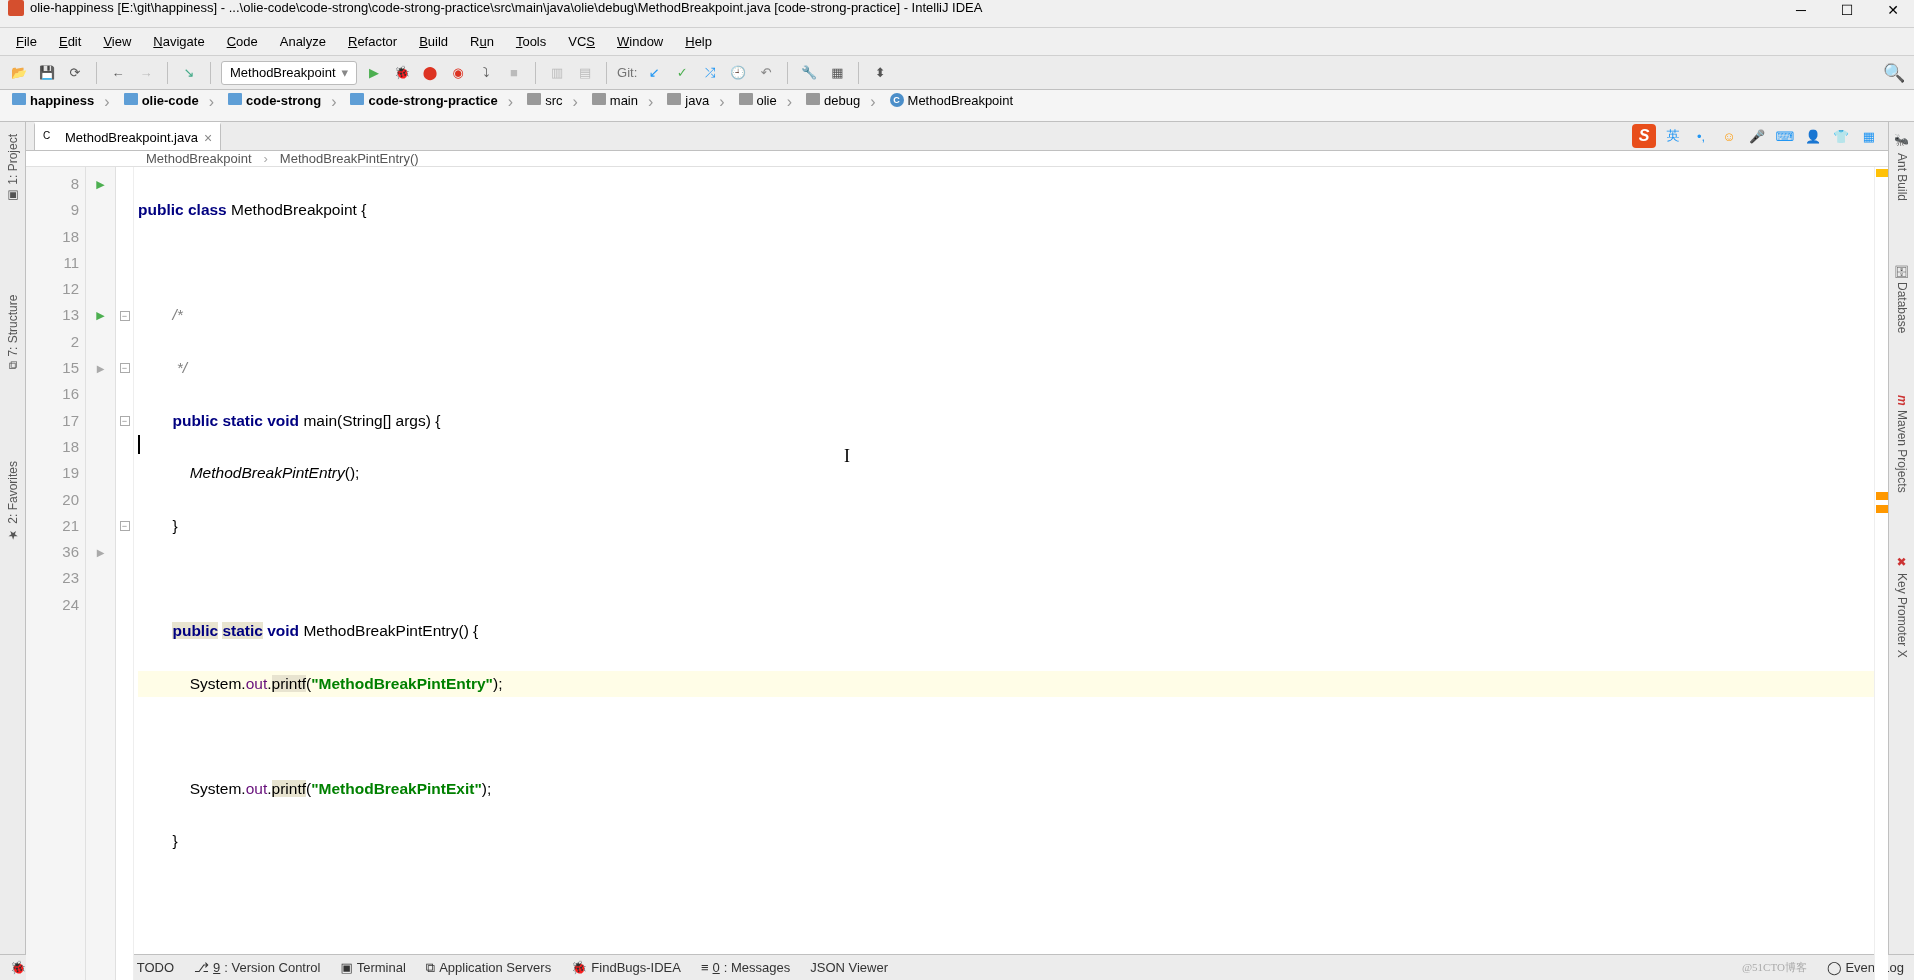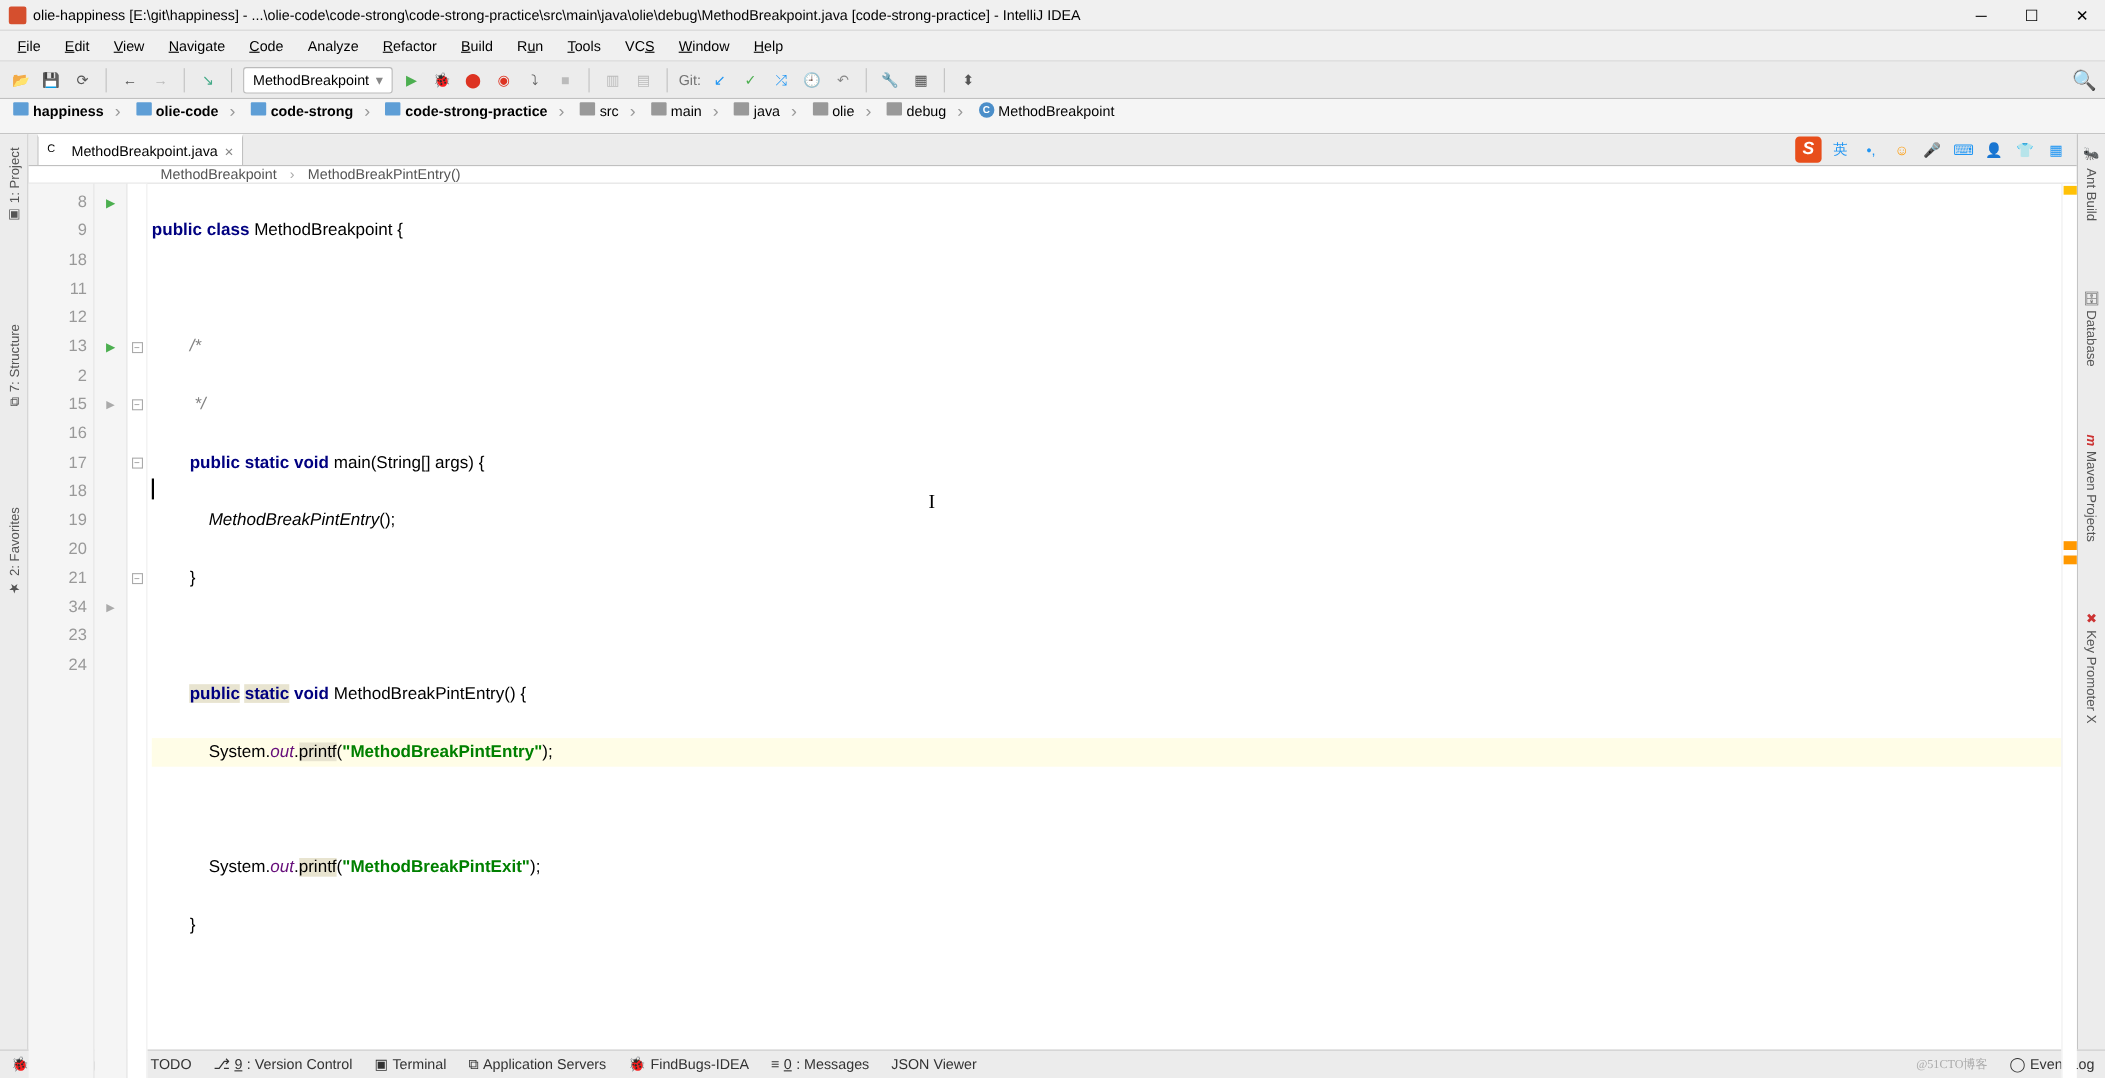--- a/index.html
+++ b/index.html
@@ -1,18 +1,18 @@
 <!DOCTYPE html>
 <html><head>
 <meta charset="utf-8">
 <style>
 * { margin: 0; padding: 0; box-sizing: border-box; font-family: "Segoe UI", Arial, sans-serif; }
 body { width: 1914px; height: 980px; background: #fff; overflow: hidden; font-size: 13px; color: #000; }
 
-.titlebar { height: 28px; background: #f0f0f0; display: flex; align-items: center; padding: 0 8px; border-bottom: 1px solid #d0d0d0; }
+.titlebar { height: 28px; background: #f0f0f0; display: flex; padding: 0 8px; border-bottom: 1px solid #d0d0d0; }
 .titlebar .icon { width: 16px; height: 16px; background: #d54f2e; margin-right: 6px; border-radius: 2px; }
 .titlebar .title { flex: 1; font-size: 13px; color: #000; }
 .titlebar .win-controls { display: flex; gap: 20px; }
 .titlebar .win-btn { width: 26px; height: 20px; display: flex; align-items: center; justify-content: center; font-size: 14px; cursor: pointer; }
 
 .menubar { height: 28px; background: #f0f0f0; display: flex; align-items: center; padding: 0 6px; gap: 2px; border-bottom: 1px solid #d0d0d0; }
 .menubar .menu { padding: 2px 10px; cursor: pointer; }
 .menubar .menu .u { text-decoration: underline; }
 
 .toolbar { height: 34px; background: #ececec; display: flex; align-items: center; padding: 0 8px; gap: 6px; border-bottom: 1px solid #c0c0c0; }
@@ -61,21 +61,21 @@
 
 .code { flex: 1; font-family: "Consolas", "Courier New", monospace; font-size: 15.5px; line-height: 26.3px; padding: 4px 0 0 4px; white-space: pre; position: relative; }
 .code .line { height: 26.3px; }
 .code .hl-line { background: #fffde7; }
 .kw { color: #000080; font-weight: bold; }
 .kw-hl { color: #000080; font-weight: bold; background: #e8e4d0; }
 .str { color: #008000; font-weight: bold; }
 .cmt { color: #808080; font-style: italic; }
 .cmt-cn { color: #808080; font-style: italic; font-family: "Microsoft YaHei", sans-serif; }
 .fn-i { font-style: italic; text-align: center; }
-.sout { color: #660e7a; font-style: italic; }
+.sout { color: #660e7a; }
 .hl { background: #e8e4d0; }
 .caret-cursor { position: absolute; width: 2px; height: 19px; background: #000; }
 .text-cursor { position: absolute; font-size: 18px; color: #000; font-family: serif; }
 
 .right-marks { width: 14px; background: #fff; border-left: 1px solid #eee; position: relative; }
 .right-marks .mark { position: absolute; right: 0; width: 12px; height: 8px; }
 
 .statusbar { height: 26px; background: #ececec; border-top: 1px solid #c0c0c0; display: flex; align-items: center; padding: 0 10px; gap: 20px; }
 .statusbar .sb-item { display: flex; align-items: center; gap: 4px; cursor: pointer; font-size: 13px; color: #333; }
 .statusbar .sb-item .u { text-decoration: underline; }
@@ -235,21 +235,21 @@
           <div>12</div>
           <div>13</div>
           <div>2</div>
           <div>15</div>
           <div>16</div>
           <div>17</div>
           <div>18</div>
           <div>19</div>
           <div>20</div>
           <div>21</div>
-          <div>34</div>
+          <div>36</div>
           <div>23</div>
           <div>24</div>
         </div>
       <div class="icon-gutter">
         <div class="gl">
             <span class="run-tri">▶</span>
           </div>
         <div class="gl"></div>
           <div class="gl"></div>
           <div class="gl"></div>

